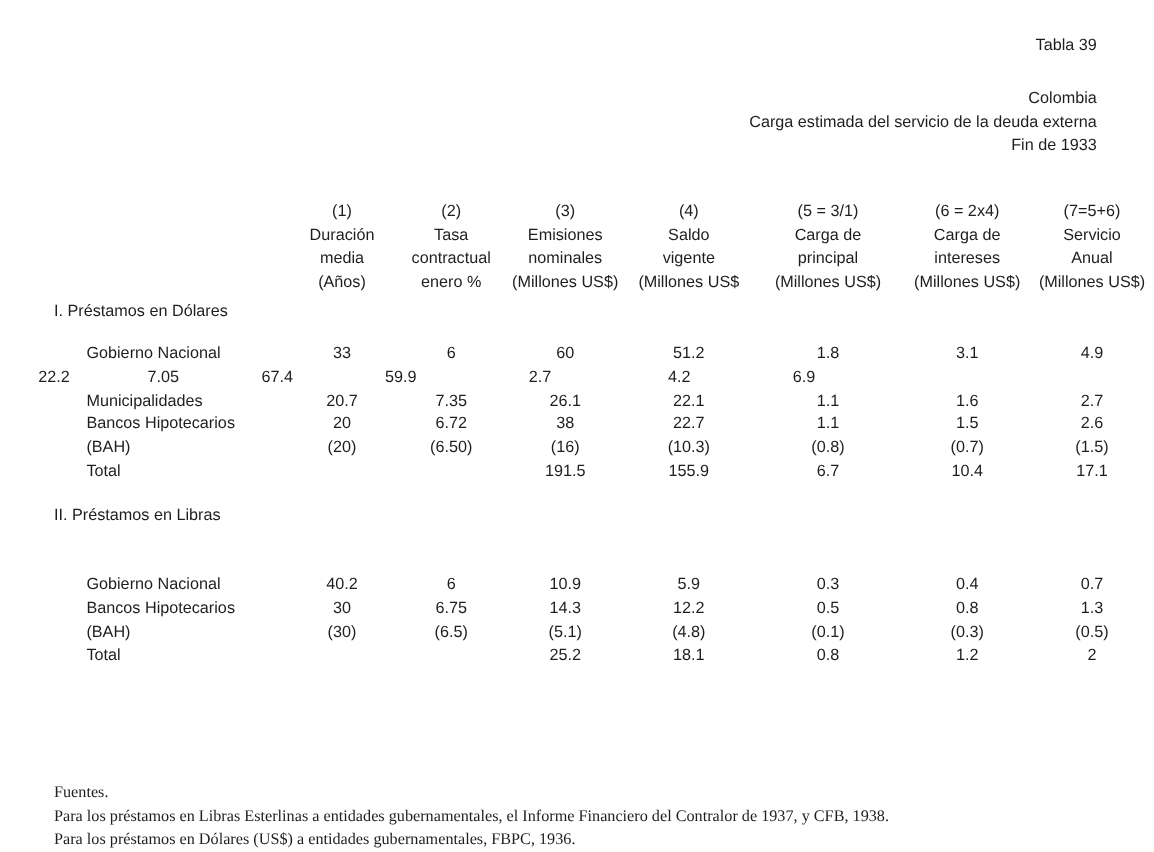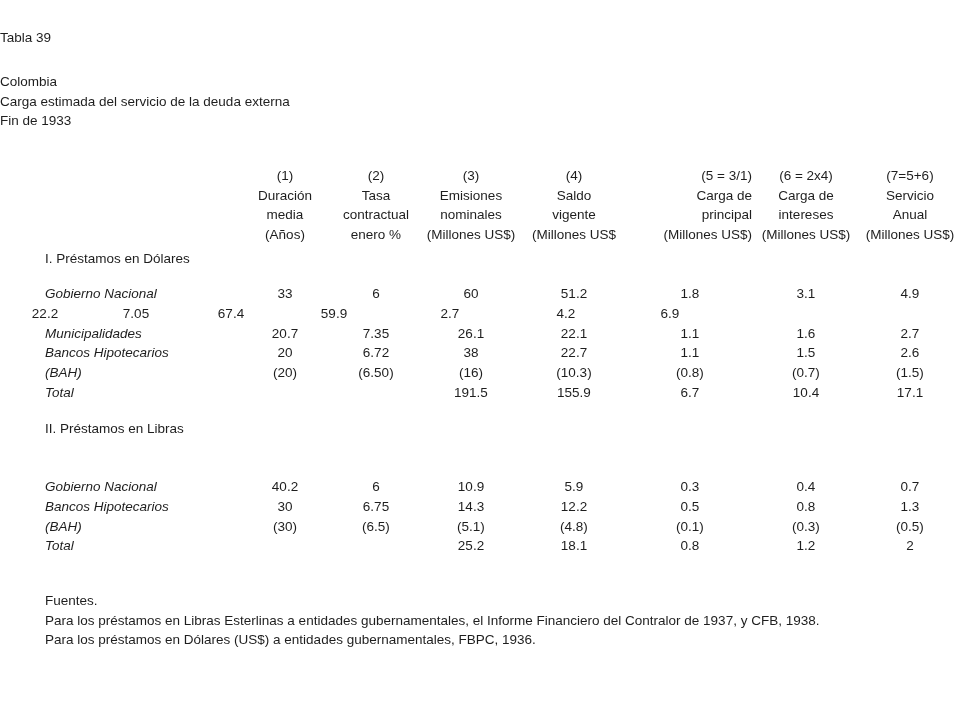--- a/index.html
+++ b/index.html
@@ -11,54 +11,54 @@
     background: #ffffff;
     font-family: "Liberation Sans", "DejaVu Sans", sans-serif;
     font-size: 13.5px;
     color: #1e1e1e;
     overflow: hidden;
   }
   .center-block {
     position: absolute;
     left: 0;
     width: 914px;
-    text-align: left;
+    text-align: right;
   }
   #title-block { top: 30px; }
   #subtitle-block { top: 72px; line-height: 19.7px; }
 
   .hdr {
     position: absolute;
     top: 166px;
     left: 0;
     display: flex;
     line-height: 19.7px;
   }
   .sp { width: 240px; }
   .hc { text-align: center; white-space: nowrap; }
   .w1 { width: 90px; }
   .w2 { width: 92px; }
   .w3 { width: 98px; }
   .w4 { width: 108px; }
-  .w5 { width: 124px; text-align: right; }
+  .w5 { width: 124px; }
   .w6 { width: 108px; }
   .w7 { width: 100px; }
 
   .sec-heading { position: absolute; left: 45px; line-height: 19.7px; text-align: right; }
   #sec1-heading { top: 249px; }
   #sec2-heading { top: 419px; }
 
   .rows { position: absolute; left: 0; }
   #rows1 { top: 284px; }
   #rows2 { top: 477px; }
   .row { display: flex; height: 19.8px; line-height: 19.8px; }
-  .lbl { width: 240px; padding-left: 45px; white-space: nowrap; font-style: italic; }
+  .lbl { width: 240px; padding-left: 72px; white-space: nowrap; }
   .num { text-align: center; white-space: nowrap; }
 
-  #sources { position: absolute; top: 591px; left: 45px; line-height: 19.6px; }
+  #sources { position: absolute; top: 650px; left: 45px; line-height: 19.6px; font-family: Liberation Serif, serif; }
 </style>
 </head>
 <body>
 
 <div class="page">
 
   <div class="center-block" id="title-block">Tabla 39</div>
 
   <div class="center-block" id="subtitle-block">
     <div>Colombia</div>

